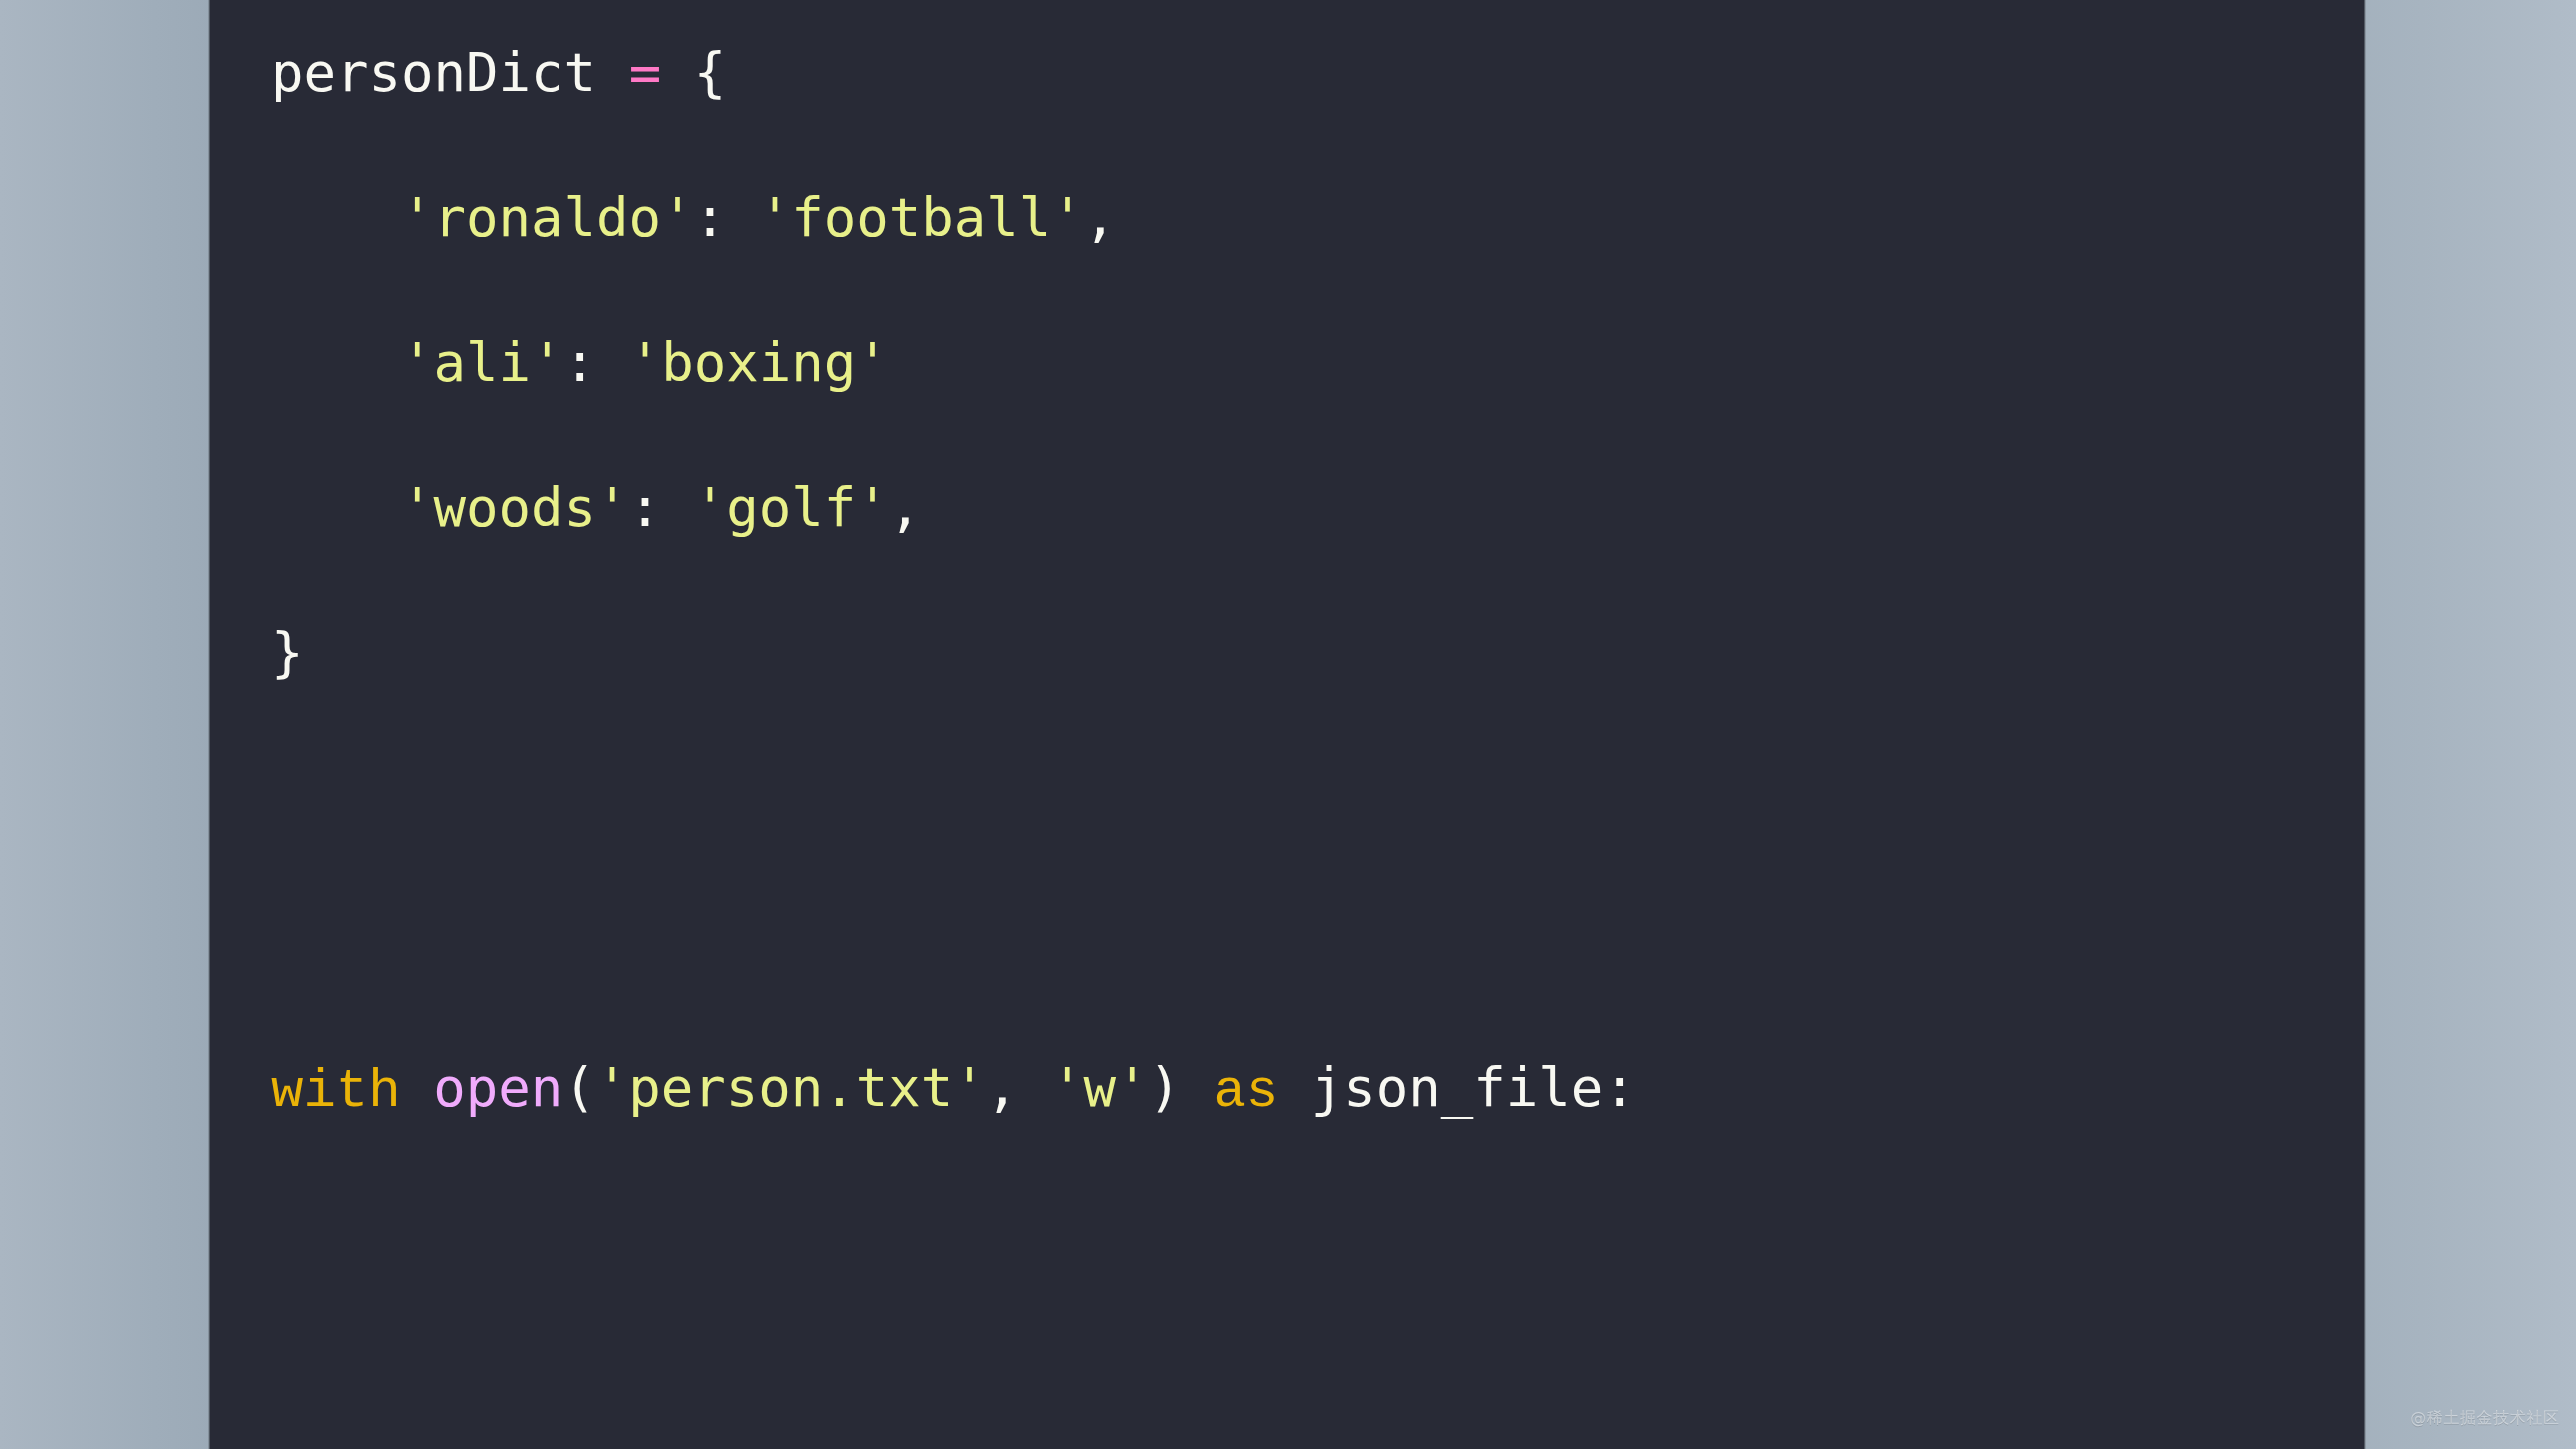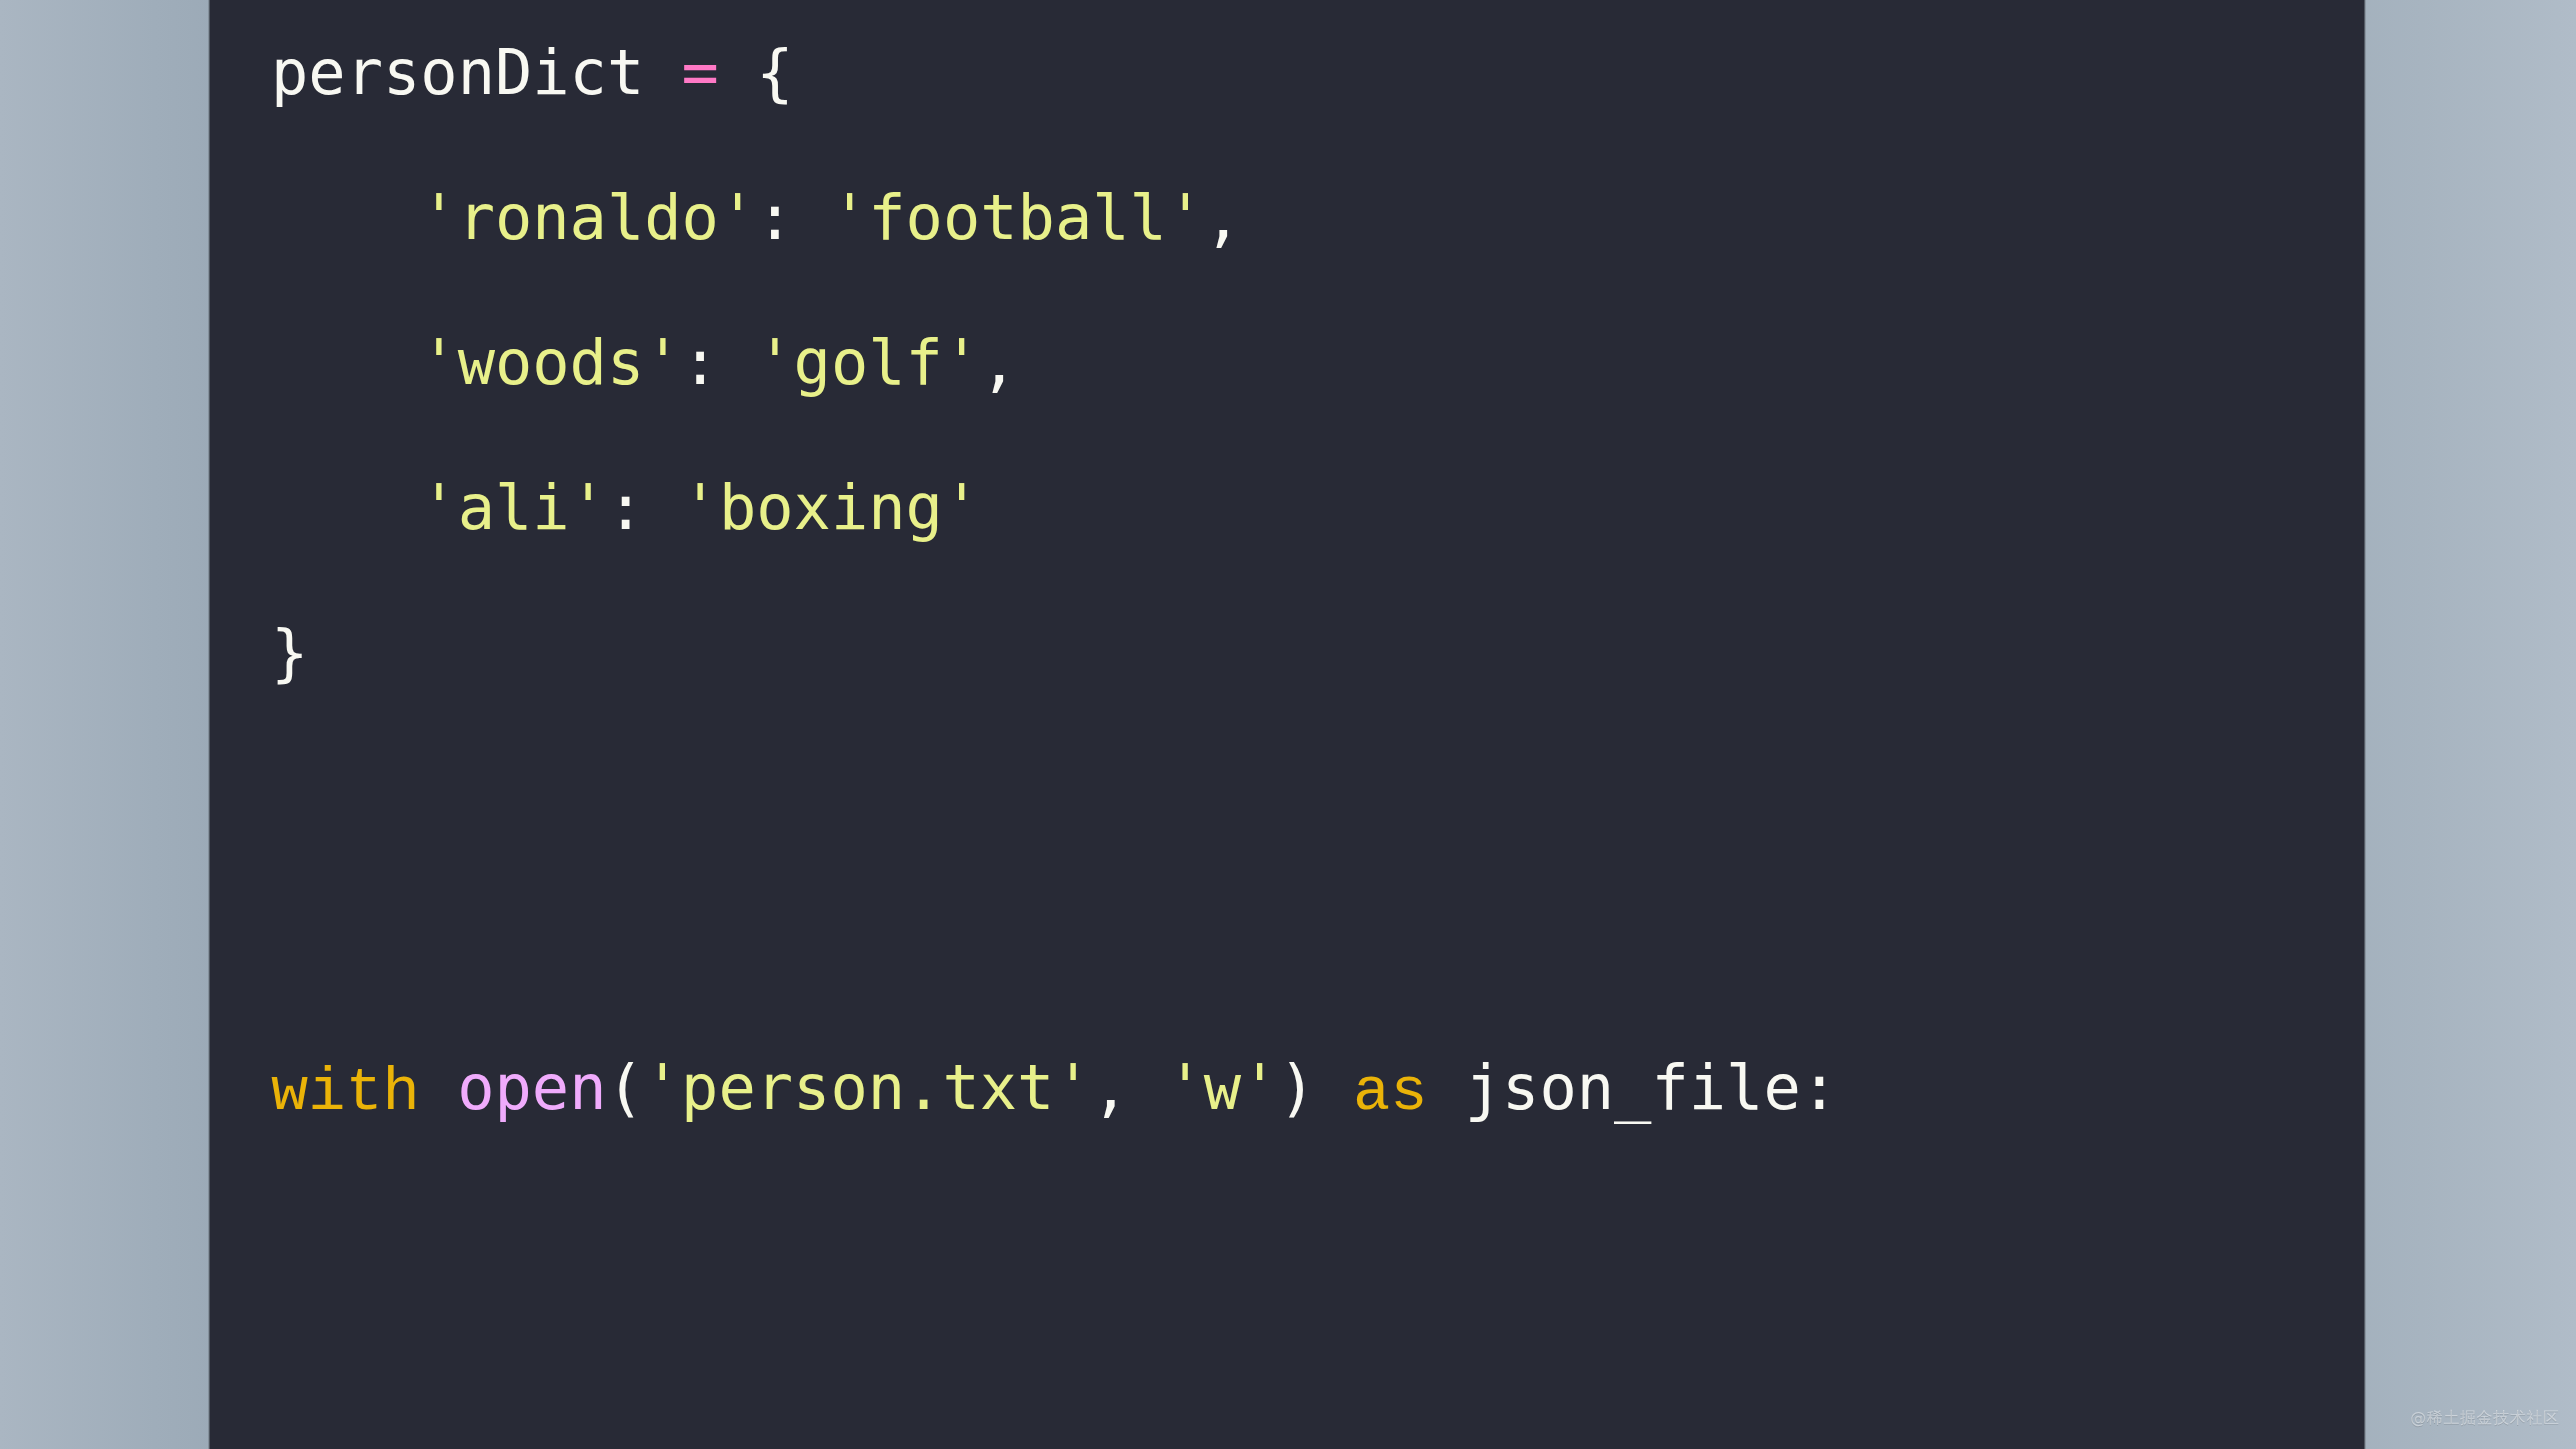--- a/index.html
+++ b/index.html
@@ -48,21 +48,21 @@
     left: 0;
     top: 0;
     padding: 0;
     margin: 0;
   }
 
   .code-line {
     height: 145px;
     line-height: 145px;
     white-space: pre;
-    font-size: 62px;
+    font-size: 54px;
     letter-spacing: 0px;
     color: #f8f8f2;
     padding-left: 61px;
     font-family: "DejaVu Sans Mono", "Liberation Mono", monospace;
   }
   .code-line.blank { color: transparent; }
 
   .tok-name    { color: #f8f8f2; }
   .tok-punct   { color: #f8f8f2; }
   .tok-op      { color: #ff79c6; }
@@ -86,22 +86,22 @@
 </style>
 </head>
 <body>
 
 <div id="page">
 
   <div id="code-panel">
     <div id="code-block">
         <div class="code-line"><span class="tok-name">personDict</span><span class="tok-name"> </span><span class="tok-op">=</span><span class="tok-name"> </span><span class="tok-punct">{</span></div>
         <div class="code-line"><span class="tok-name">    </span><span class="tok-string">'ronaldo'</span><span class="tok-punct">:</span><span class="tok-name"> </span><span class="tok-string">'football'</span><span class="tok-punct">,</span></div>
+        <div class="code-line"><span class="tok-name">    </span><span class="tok-string">'ali'</span><span class="tok-punct">:</span><span class="tok-name"> </span><span class="tok-string">'boxing'</span></div>
         <div class="code-line"><span class="tok-name">    </span><span class="tok-string">'woods'</span><span class="tok-punct">:</span><span class="tok-name"> </span><span class="tok-string">'golf'</span><span class="tok-punct">,</span></div>
-        <div class="code-line"><span class="tok-name">    </span><span class="tok-string">'ali'</span><span class="tok-punct">:</span><span class="tok-name"> </span><span class="tok-string">'boxing'</span></div>
         <div class="code-line"><span class="tok-punct">}</span></div>
         <div class="code-line blank"><span class="tok-name"> </span></div>
         <div class="code-line blank"><span class="tok-name"> </span></div>
         <div class="code-line"><span class="tok-keyword">with</span><span class="tok-name"> </span><span class="tok-builtin">open</span><span class="tok-punct">(</span><span class="tok-string">'person.txt'</span><span class="tok-punct">,</span><span class="tok-name"> </span><span class="tok-string">'w'</span><span class="tok-punct">)</span><span class="tok-name"> </span><span class="tok-keyword">as</span><span class="tok-name"> </span><span class="tok-name">json_file:</span></div>
       </div>
   </div>
 
   <div id="watermark">@稀土掘金技术社区</div>
 
 </div>

